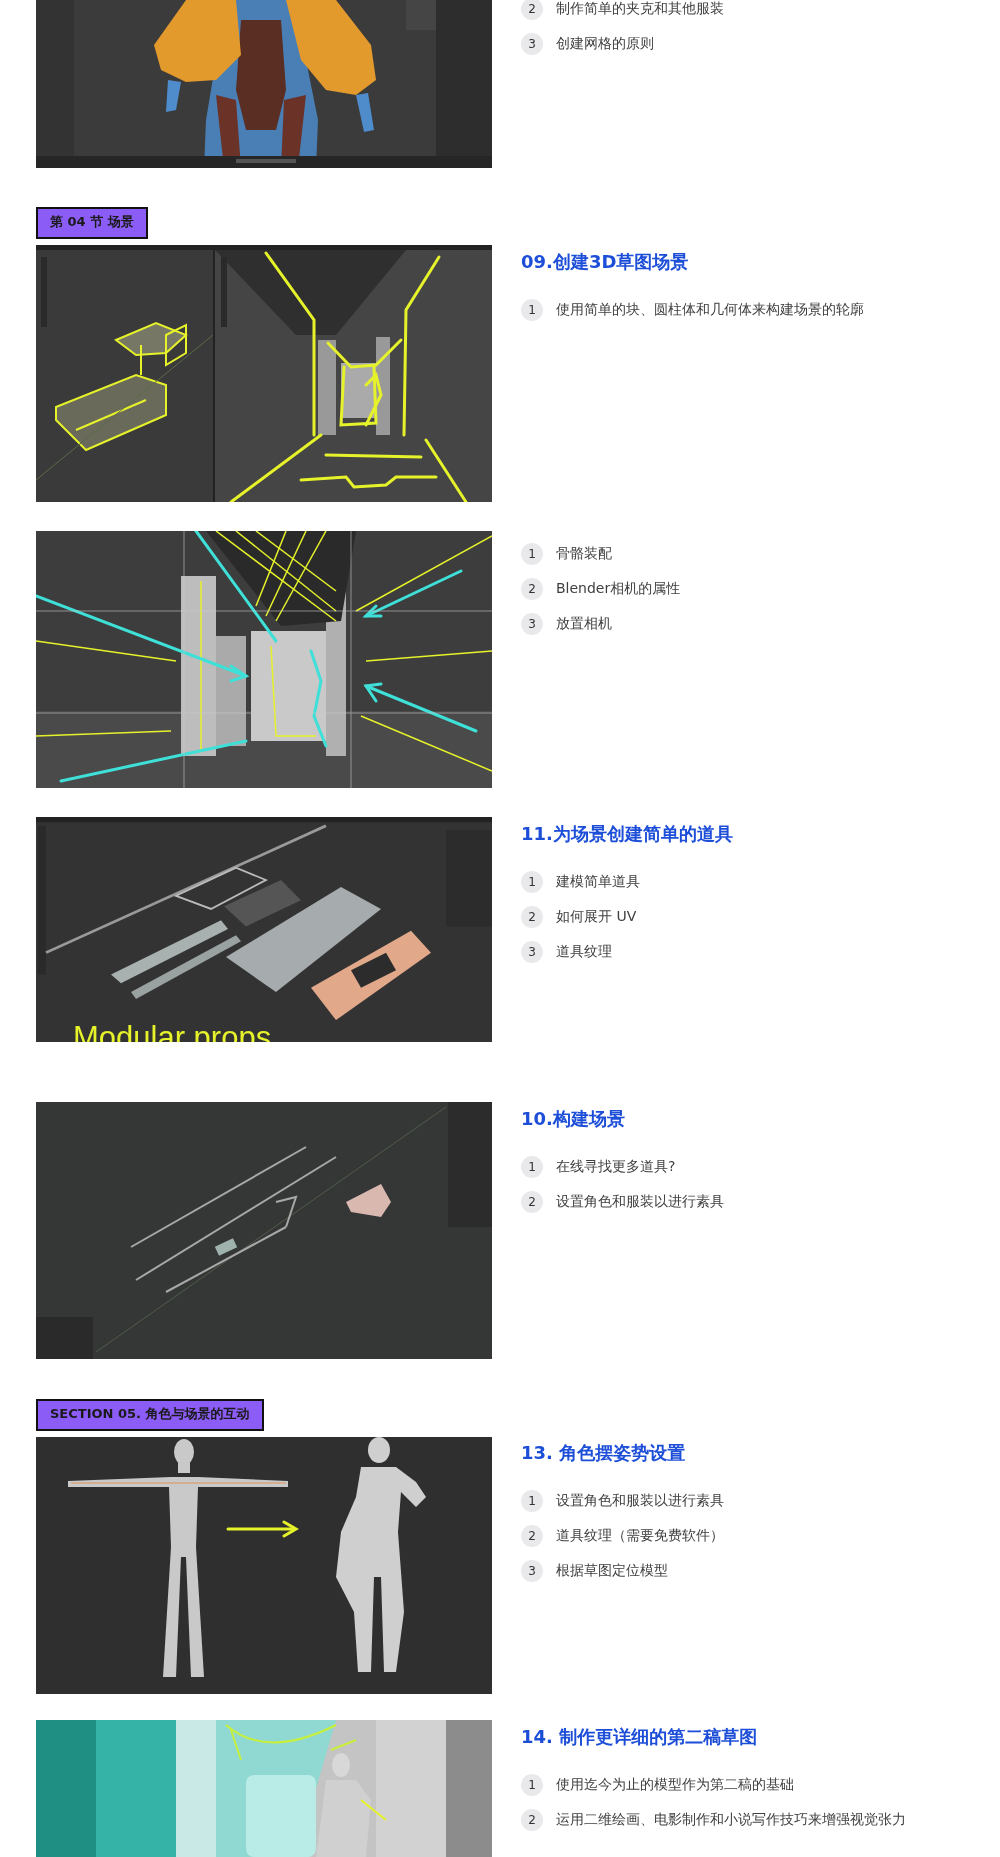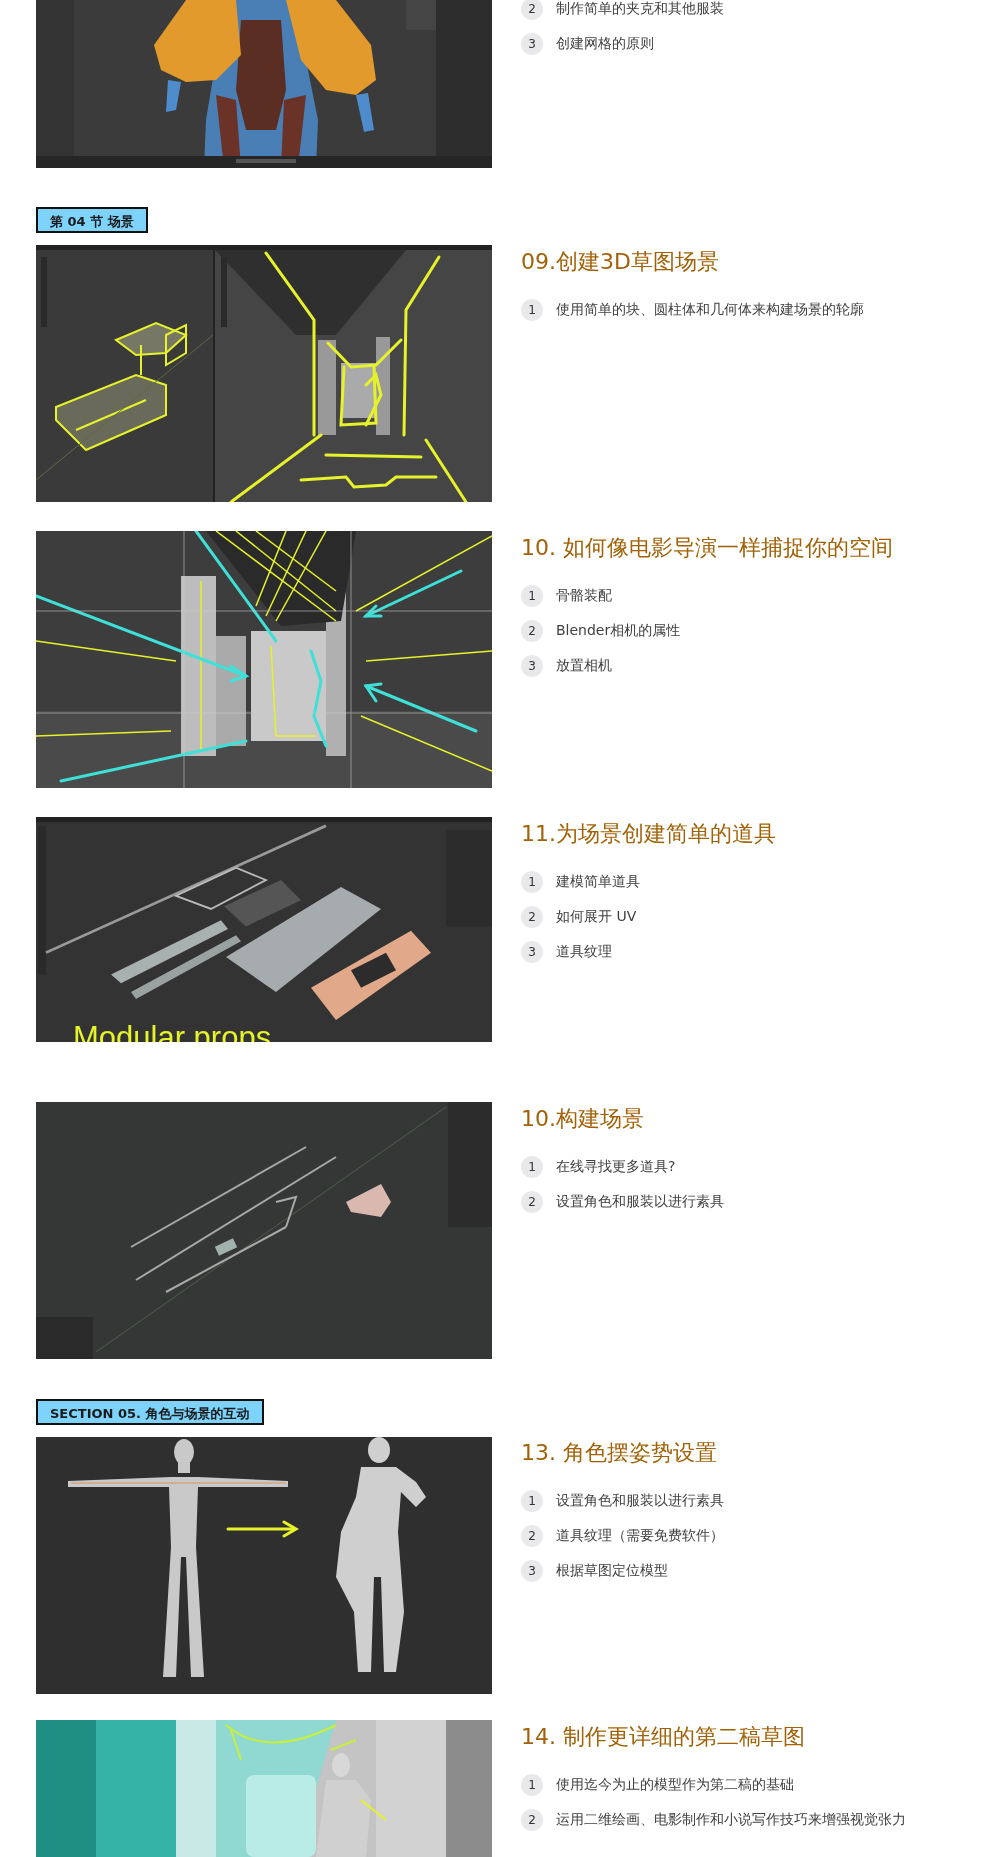--- a/index.html
+++ b/index.html
@@ -3,27 +3,27 @@
   <meta charset="utf-8">
   <style>
     * { margin: 0; padding: 0; box-sizing: border-box; }
     html, body { width: 1000px; height: 1857px; background: #ffffff; overflow: hidden; }
     body { position: relative; font-family: "DejaVu Sans", "Liberation Sans", sans-serif; color: #1a1a1a; }
 
     .thumb { position: absolute; left: 36px; width: 456px; overflow: hidden; background: #3a3a3a; }
     .thumb svg { display: block; width: 100%; height: 100%; }
 
     .section-label {
-      position: absolute; left: 36px; height: 26px; border: 2px solid #111;
-      background: #7dd3fc; font-weight: bold; font-size: 13px; line-height: 26px;
+      position: absolute; left: 36px; height: 32px; border: 2px solid #111;
+      background: #8b5cf6; font-weight: bold; font-size: 13px; line-height: 26px;
       padding: 0 12px; white-space: nowrap; letter-spacing: 0;
     }
 
     .lesson { position: absolute; left: 521px; width: 470px; }
-    .lesson-title { font-size: 22px; font-weight: normal; color: #a16207; line-height: 24px; height: 24px; margin-bottom: 18px; white-space: nowrap; }
+    .lesson-title { font-size: 18px; font-weight: bold; color: #1d4ed8; line-height: 24px; height: 24px; margin-bottom: 18px; white-space: nowrap; }
     .topic { display: flex; align-items: center; height: 35px; }
     .num-badge {
       width: 22px; height: 22px; border-radius: 50%; background: #e9e9eb;
       font-size: 12px; color: #333; text-align: center; line-height: 22px; flex: 0 0 22px;
     }
     .topic-text { margin-left: 13px; font-size: 14px; color: #404040; white-space: nowrap; }
     .overlay-text { font-family: "Liberation Sans", sans-serif; }
   </style>
 </head>
 <body>
@@ -145,21 +145,20 @@
     <g stroke="#c8c8c8" stroke-width="1" opacity="0.6">
       <line x1="0" y1="80" x2="456" y2="80"></line>
         <line x1="0" y1="182" x2="456" y2="182"></line>
       <line x1="148" y1="0" x2="148" y2="257"></line>
         <line x1="315" y1="0" x2="315" y2="257"></line>
     </g>
   </svg>
 </div>
 
 <div class="lesson" style="top:536px;">
-  <div class="lesson-title">10. 如何像电影导演一样捕捉你的空间</div>
   <div class="topic">
     <span class="num-badge">1</span>
     <span class="topic-text">骨骼装配</span>
   </div>
   <div class="topic">
     <span class="num-badge">2</span>
     <span class="topic-text">Blender相机的属性</span>
   </div>
   <div class="topic">
     <span class="num-badge">3</span>

